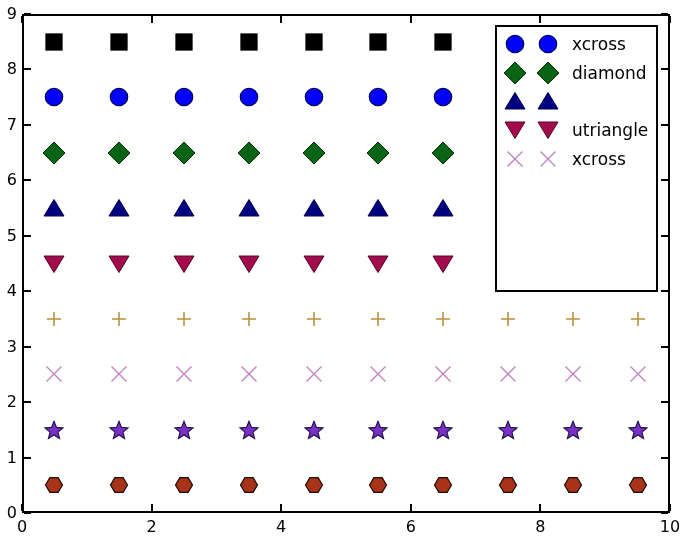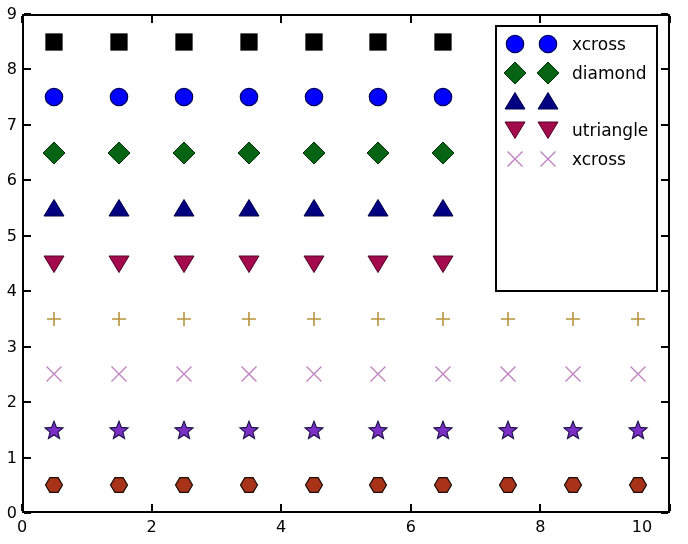--- a/index.html
+++ b/index.html
@@ -551,21 +551,21 @@
           <polygon points="7.9,4.6 16.1,4.6 20.5,12 16.1,19.4 7.9,19.4 3.5,12" fill="#a93318" stroke="#1a0c06" stroke-width="1.2"></polygon>
         </svg>
       </div>
     </div>
   <div id="tick-labels">
       <div class="x-tick-label" style="left: 22px;">0</div>
       <div class="x-tick-label" style="left: 151.6px;">2</div>
       <div class="x-tick-label" style="left: 281.2px;">4</div>
       <div class="x-tick-label" style="left: 410.8px;">6</div>
       <div class="x-tick-label" style="left: 540.4px;">8</div>
-      <div class="x-tick-label" style="left: 642px;">10</div>
+      <div class="x-tick-label" style="left: 670px;">10</div>
       <div class="y-tick-label" style="top: 513px;">0</div>
       <div class="y-tick-label" style="top: 457.556px;">1</div>
       <div class="y-tick-label" style="top: 402.111px;">2</div>
       <div class="y-tick-label" style="top: 346.667px;">3</div>
       <div class="y-tick-label" style="top: 291.222px;">4</div>
       <div class="y-tick-label" style="top: 235.778px;">5</div>
       <div class="y-tick-label" style="top: 180.333px;">6</div>
       <div class="y-tick-label" style="top: 124.889px;">7</div>
       <div class="y-tick-label" style="top: 69.4444px;">8</div>
       <div class="y-tick-label" style="top: 14px;">9</div>

